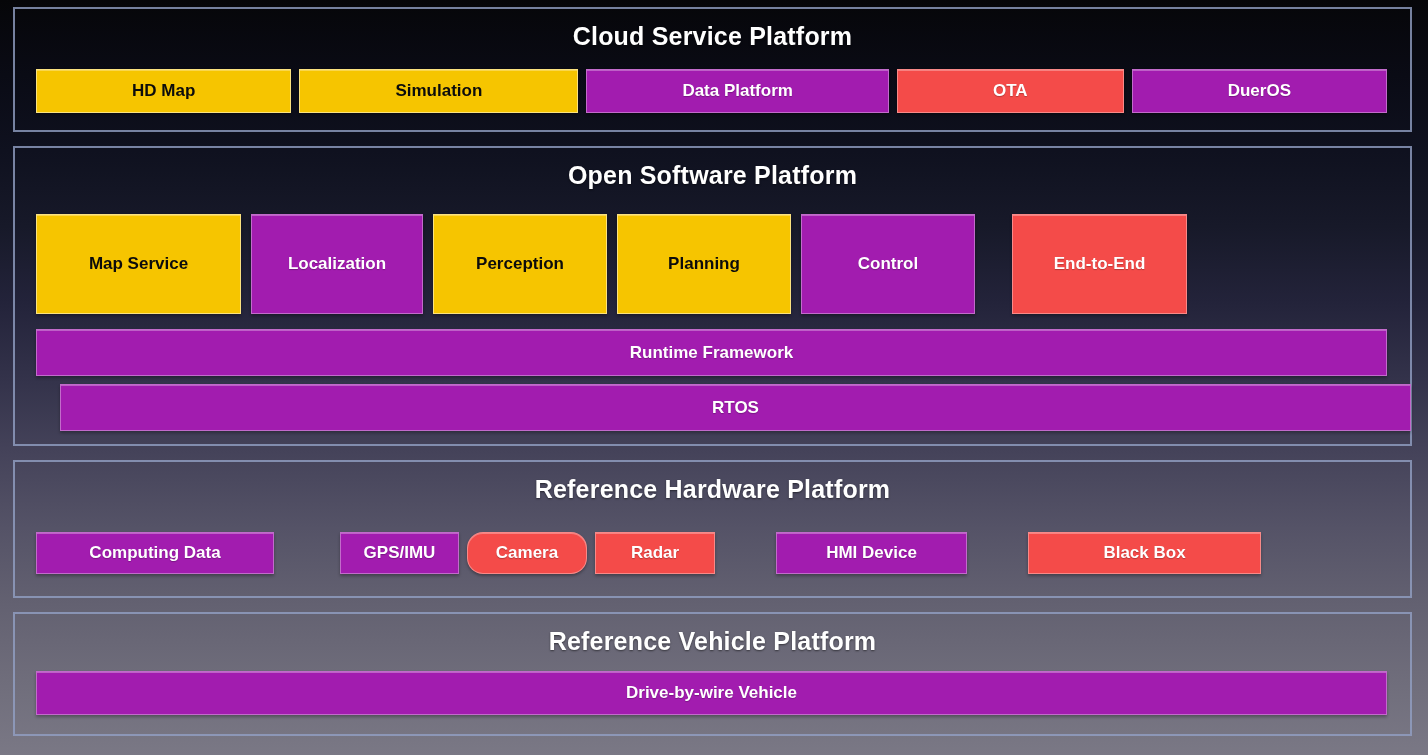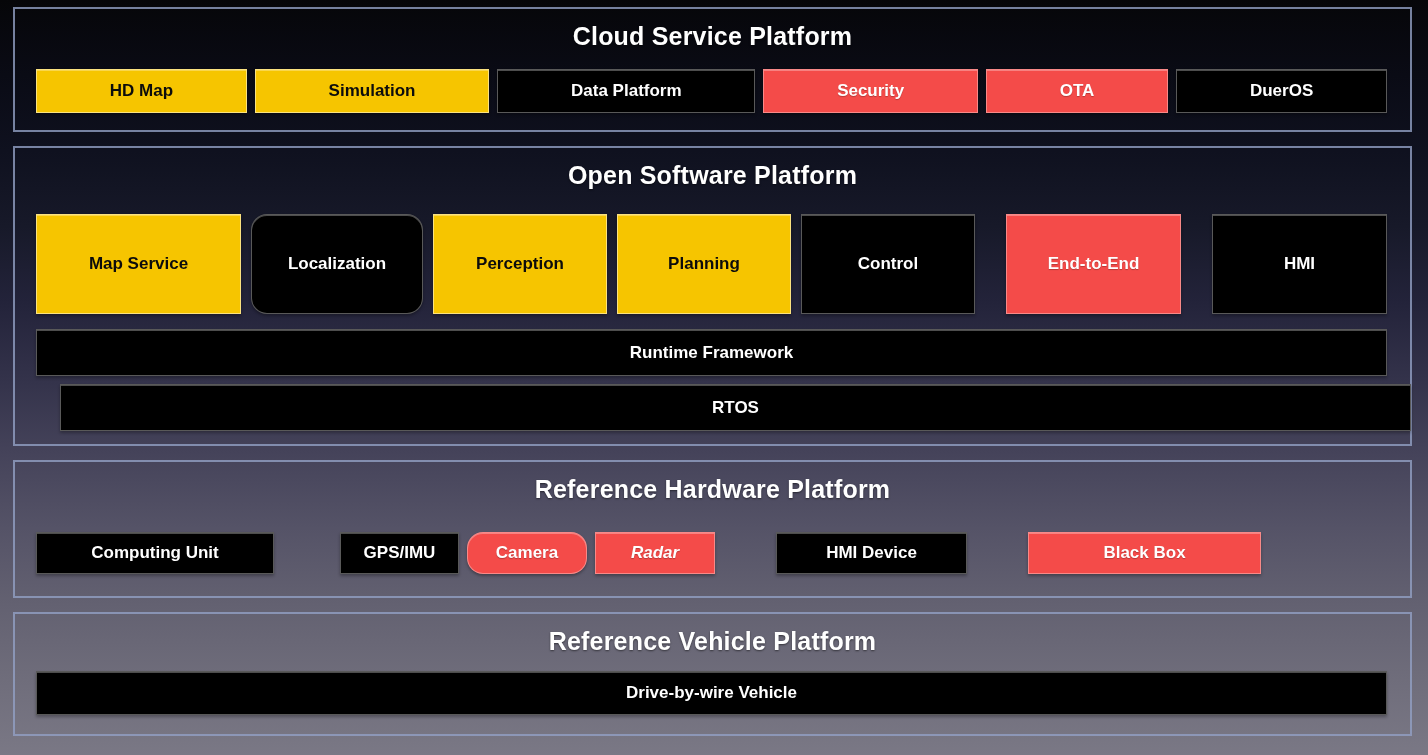--- a/index.html
+++ b/index.html
@@ -63,64 +63,62 @@
     box-sizing: border-box;
     font-weight: bold;
     font-size: 17px;
     text-align: right;
     border: 1px solid rgba(255,255,255,0.35);
     box-shadow: inset 0 1px 0 rgba(255,255,255,0.30), 0 2px 3px rgba(0,0,0,0.30);
     flex: 0 0 auto;
   }
   .box.grow { flex: 1 1 auto; }
   .c-yellow { background: #f6c500; color: #0c0c0c; border-color: rgba(255,255,255,0.50); }
-  .c-blue   { background: #000000; color: #ffffff; text-shadow: 0 1px 1px rgba(0,0,0,0.25); }
+  .c-blue   { background: #a21caf; color: #ffffff; text-shadow: 0 1px 1px rgba(0,0,0,0.25); }
   .c-red    { background: #f44b49; color: #ffffff; text-shadow: 0 1px 1px rgba(0,0,0,0.25); }
 </style>
 </head>
 <body>
 
 <div class="section" id="sec-cloud">
   <div class="section-title">Cloud Service Platform</div>
   <div class="row row-cloud">
       <div class="box c-yellow grow">HD Map</div>
       <div class="box c-yellow grow">Simulation</div>
       <div class="box c-blue grow">Data Platform</div>
-      <div class="box c-red grow">Security</div>
       <div class="box c-red grow">OTA</div>
       <div class="box c-blue grow">DuerOS</div>
     </div>
 </div>
 
 <div class="section" id="sec-software">
   <div class="section-title">Open Software Platform</div>
   <div class="row row-modules">
       <div class="box c-yellow" style="width: 205px;">Map Service</div>
-      <div class="box c-blue" style="width: 172px; border-radius: 16px;">Localization</div>
+      <div class="box c-blue" style="width: 172px;">Localization</div>
       <div class="box c-yellow" style="width: 174px;">Perception</div>
       <div class="box c-yellow" style="width: 174px;">Planning</div>
       <div class="box c-blue" style="width: 174px;">Control</div>
-      <div class="box c-red" style="width: 175px; margin-left: 21px;">End-to-End</div>
-      <div class="box c-blue" style="width: 175px; margin-left: 21px;">HMI</div>
+      <div class="box c-red" style="width: 175px; margin-left: 27px;">End-to-End</div>
     </div>
   <div class="row row-runtime">
       <div class="box c-blue grow">Runtime Framework</div>
     </div>
   <div class="row row-rtos">
       <div class="box c-blue grow">RTOS</div>
     </div>
 </div>
 
 <div class="section" id="sec-hardware">
   <div class="section-title">Reference Hardware Platform</div>
   <div class="row row-hw">
-      <div class="box c-blue" style="width: 238px;">Computing Unit</div>
+      <div class="box c-blue" style="width: 238px;">Computing Data</div>
       <div class="box c-blue" style="width: 119px; margin-left: 58px;">GPS/IMU</div>
       <div class="box c-red" style="width: 120px; border-radius: 16px;">Camera</div>
-      <div class="box c-red" style="width: 120px; font-style: italic;">Radar</div>
+      <div class="box c-red" style="width: 120px;">Radar</div>
       <div class="box c-blue" style="width: 191px; margin-left: 53px;">HMI Device</div>
       <div class="box c-red" style="width: 233px; margin-left: 53px;">Black Box</div>
     </div>
 </div>
 
 <div class="section" id="sec-vehicle">
   <div class="section-title">Reference Vehicle Platform</div>
   <div class="row row-vehicle">
       <div class="box c-blue grow">Drive-by-wire Vehicle</div>
     </div>

